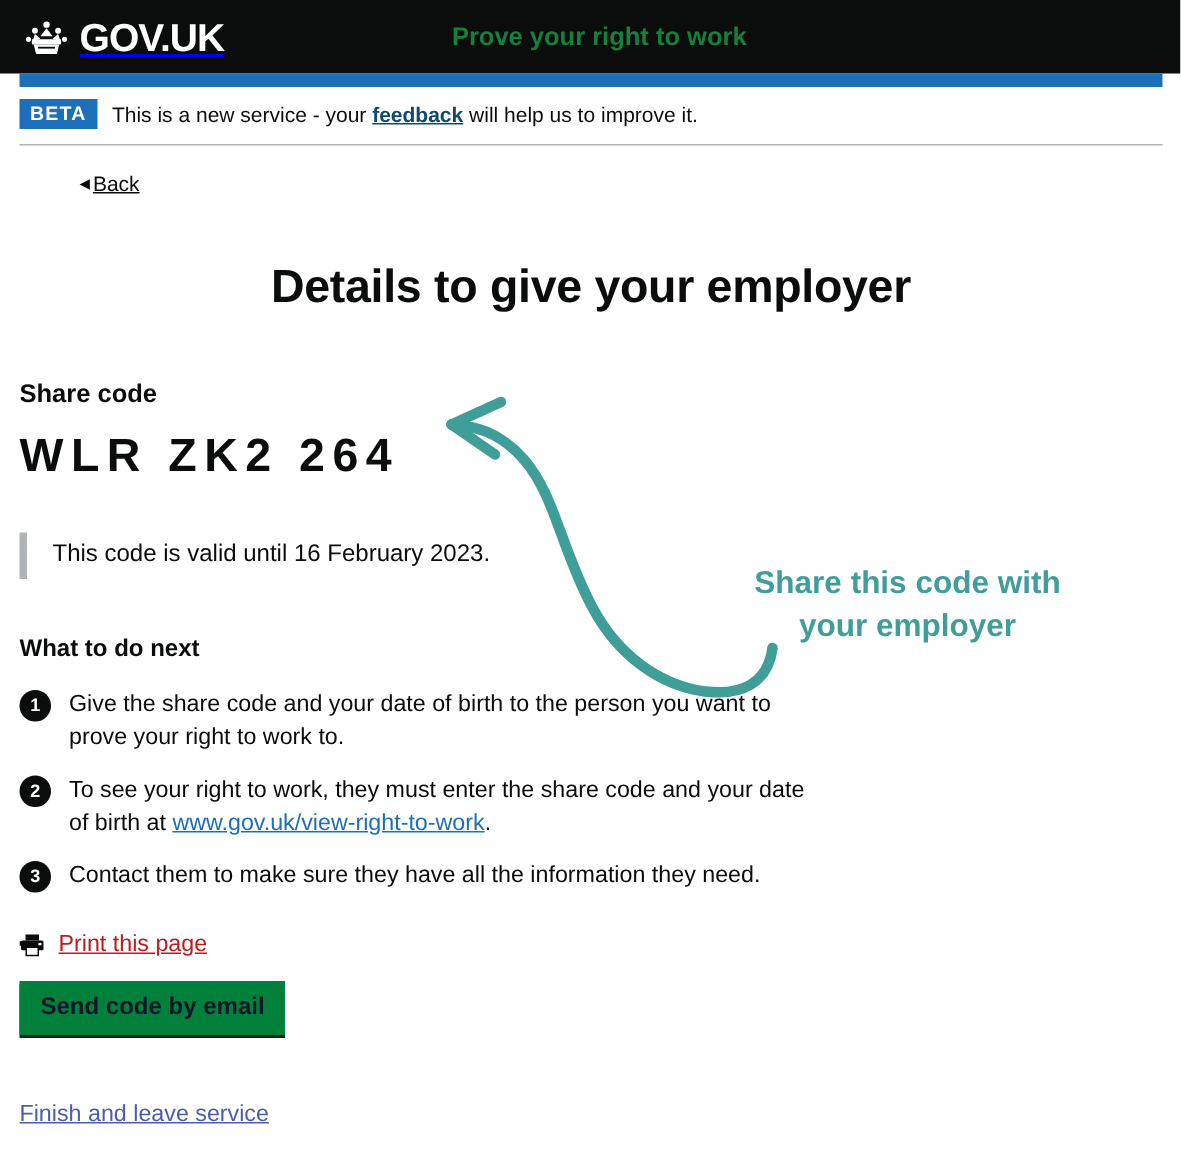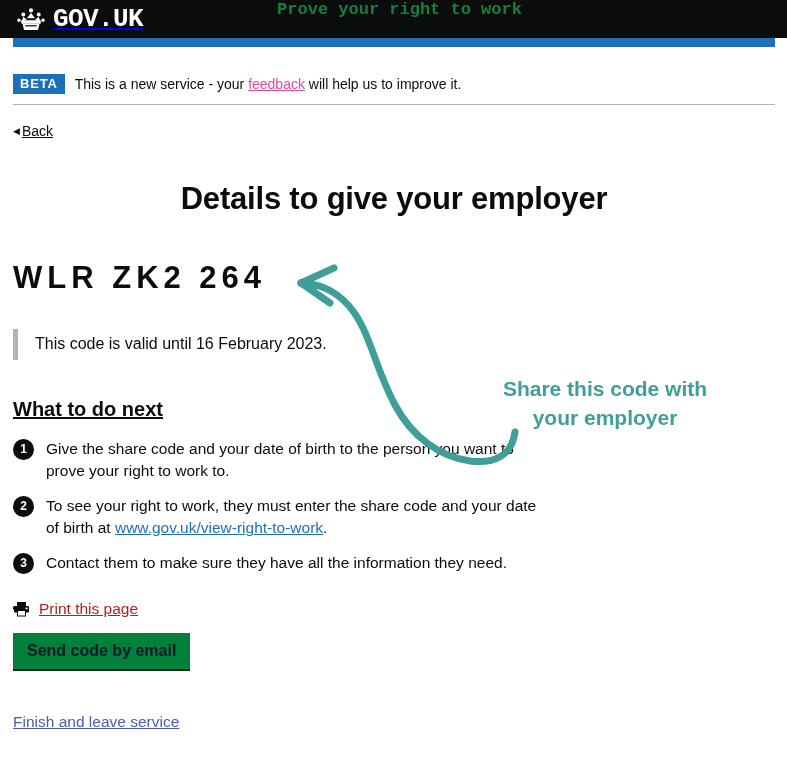--- a/index.html
+++ b/index.html
@@ -12,24 +12,24 @@
     height: 768px;
     font-family: "Liberation Sans", sans-serif;
     color: #0b0c0c;
     overflow: hidden;
     position: relative;
   }
 
   
   .govuk-header {
     background: #0b0c0c;
-    height: 38px;
+    height: 49px;
     display: flex;
+    align-items: center;
     position: relative;
-    font-family: Liberation Mono, monospace;
   }
   .header-logo {
     display: flex;
     align-items: center;
     margin-left: 14px;
     gap: 5px;
   }
   .crown-icon {
     display: block;
     width: 34px;
@@ -62,46 +62,48 @@
   }
 
   .blue-bar {
     height: 9px;
     background: #1d70b8;
   }
 
   
   .phase-banner {
     border-bottom: 1px solid #b1b4b6;
-    padding: 27px 0 10px 0;
+    padding: 8px 0 10px 0;
     display: flex;
     align-items: center;
   }
   .phase-tag {
     background: #1d70b8;
     color: #ffffff;
     font-size: 13px;
     font-weight: bold;
     letter-spacing: 0.8px;
     padding: 3px 7px 2px 7px;
     margin-right: 10px;
     display: inline-block;
     line-height: 1.15;
   }
   .phase-text {
     font-size: 14px;
     color: #0b0c0c;
   }
   .phase-text a {
-    color: #ec4899;
+    color: #0c4a6e;
+    font-weight: bold;
   }
 
   
   .back-link-wrap {
     padding-top: 17px;
+    margin-left: 40px;
   }
   .back-link {
     font-size: 14px;
     color: #0b0c0c;
     text-decoration: underline;
     display: inline-block;
   }
   .back-caret {
     font-size: 9px;
     vertical-align: 1.5px;
@@ -139,24 +141,23 @@
     border-left: 5px solid #b1b4b6;
     padding: 5px 0 5px 17px;
     margin: 0 0 38px 0;
   }
   .inset-text p {
     margin: 0;
     font-size: 16px;
     line-height: 1.3;
   }
   .subheading {
-    font-size: 20px;
+    font-size: 16px;
     font-weight: bold;
     margin: 0 0 17px 0;
-    text-decoration: underline;
   }
 
   
   ol.steps {
     list-style: none;
     margin: 0 0 26px 0;
     padding: 0;
   }
   ol.steps li {
     position: relative;
@@ -284,20 +285,21 @@
   </div>
 
   <div class="back-link-wrap">
     <a class="back-link" href="#"><span class="back-caret">◀</span><span>Back</span></a>
   </div>
 
   <div class="main">
 
     <h1 class="page-title">Details to give your employer</h1>
 
+    <h2 class="label-share-code">Share code</h2>
 
     <div class="share-code">WLR ZK2 264</div>
 
     <div class="inset-text">
       <p>This code is valid until 16 February 2023.</p>
     </div>
 
     <h2 class="subheading">What to do next</h2>
 
     <ol class="steps">

